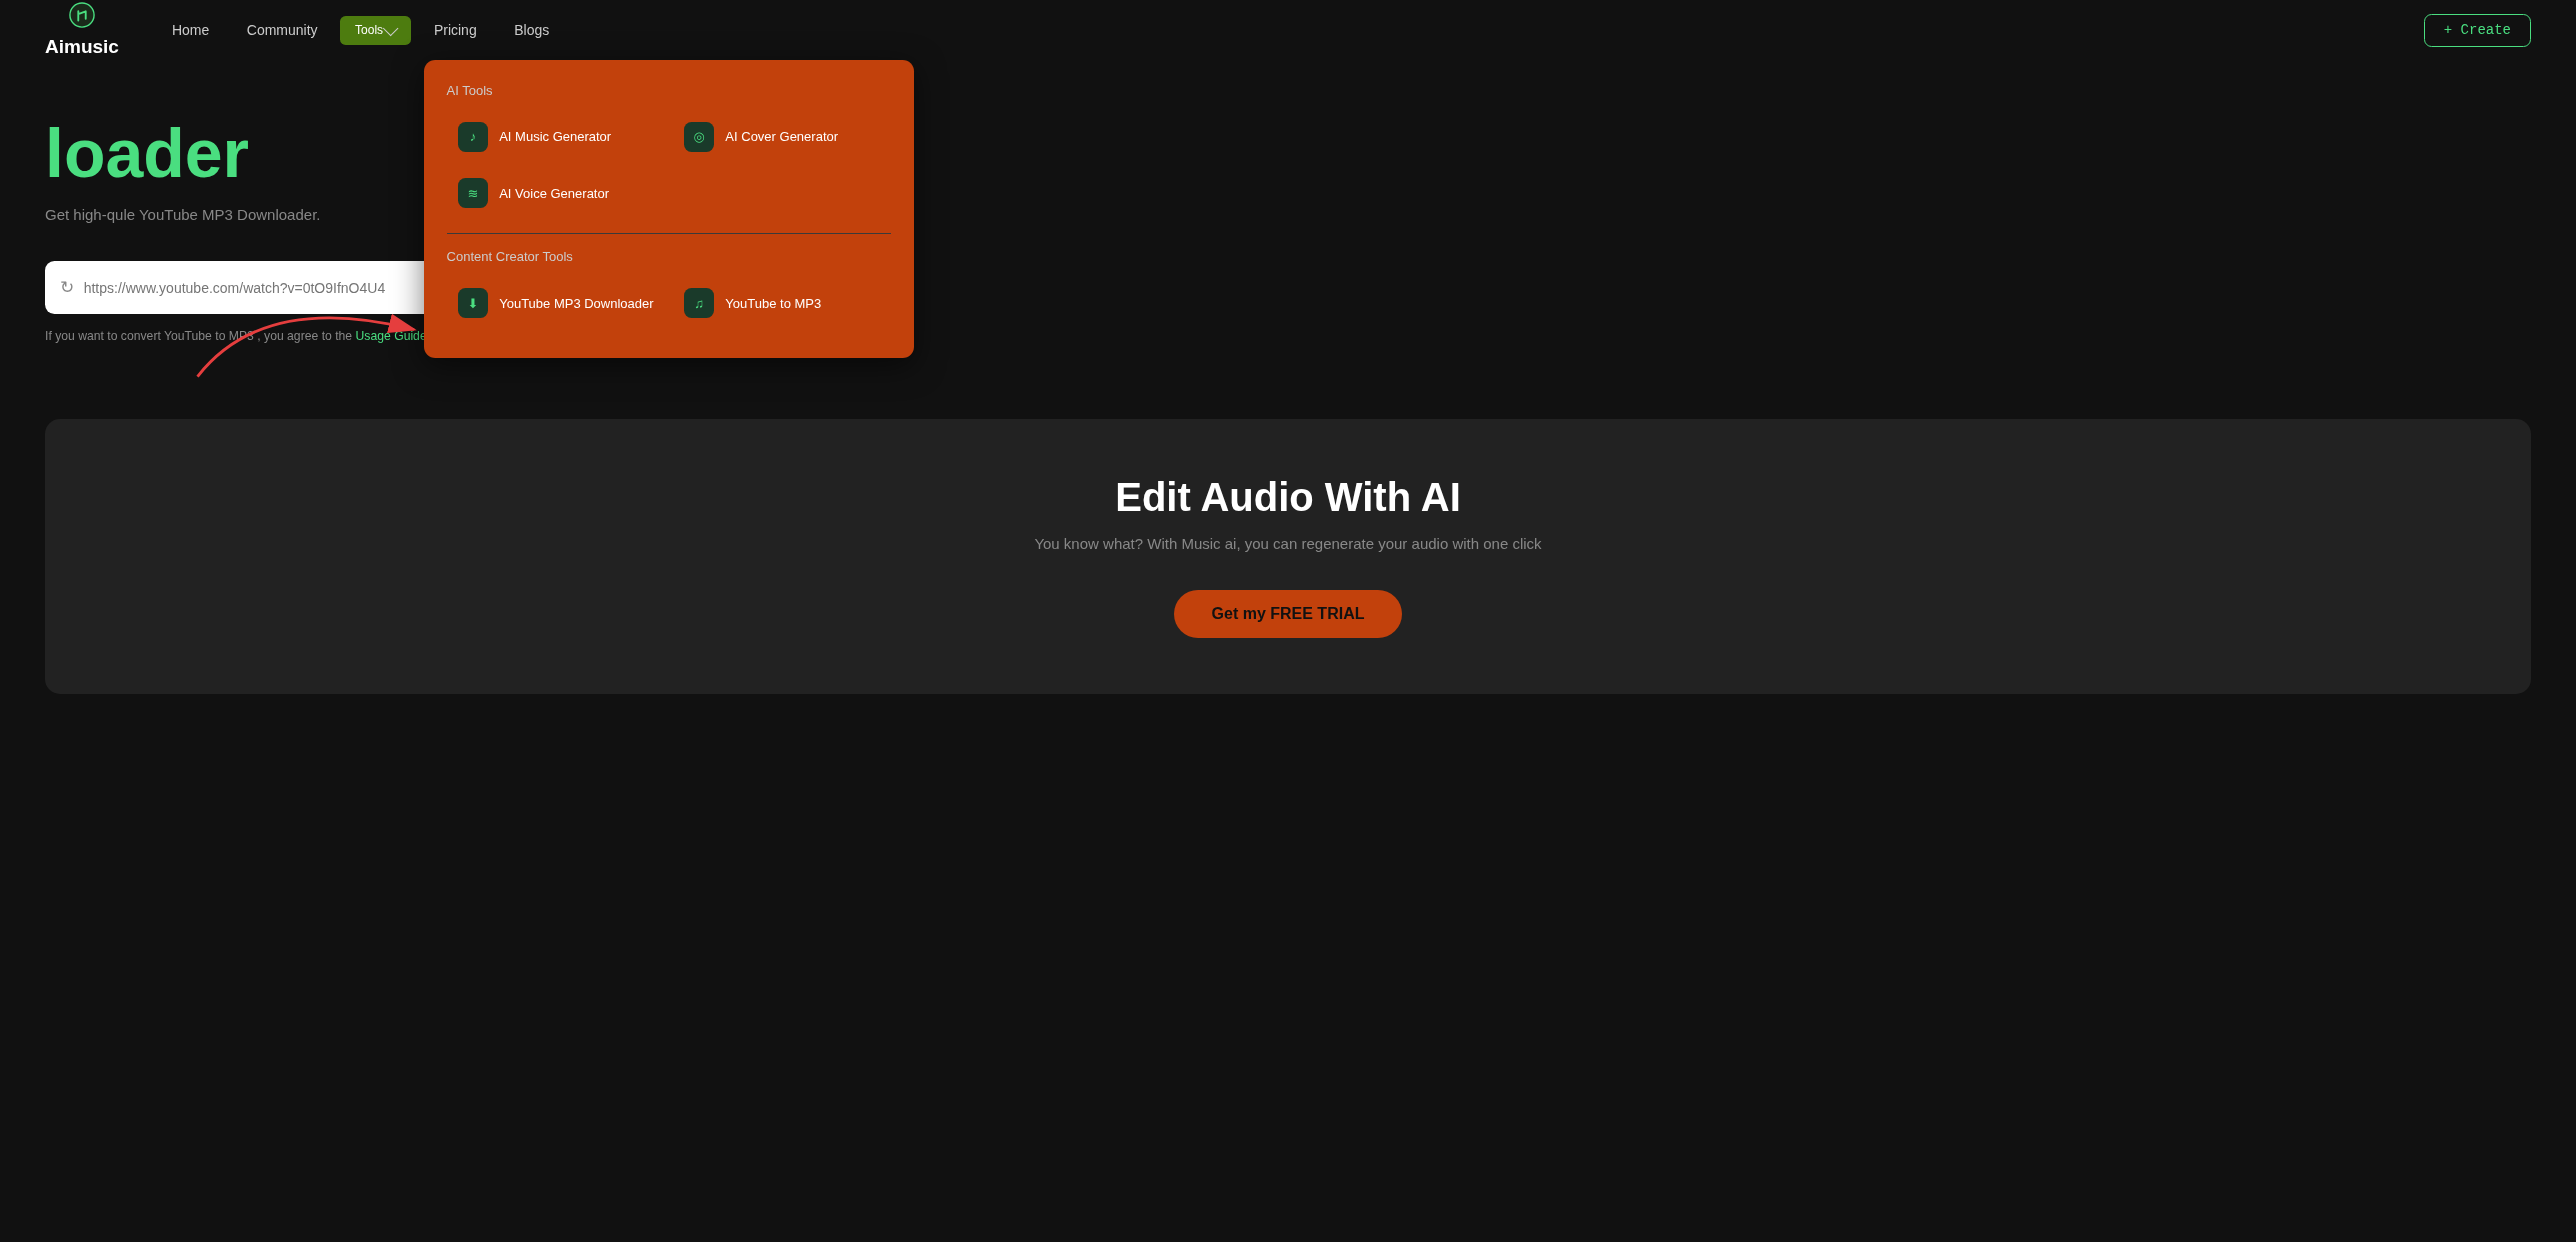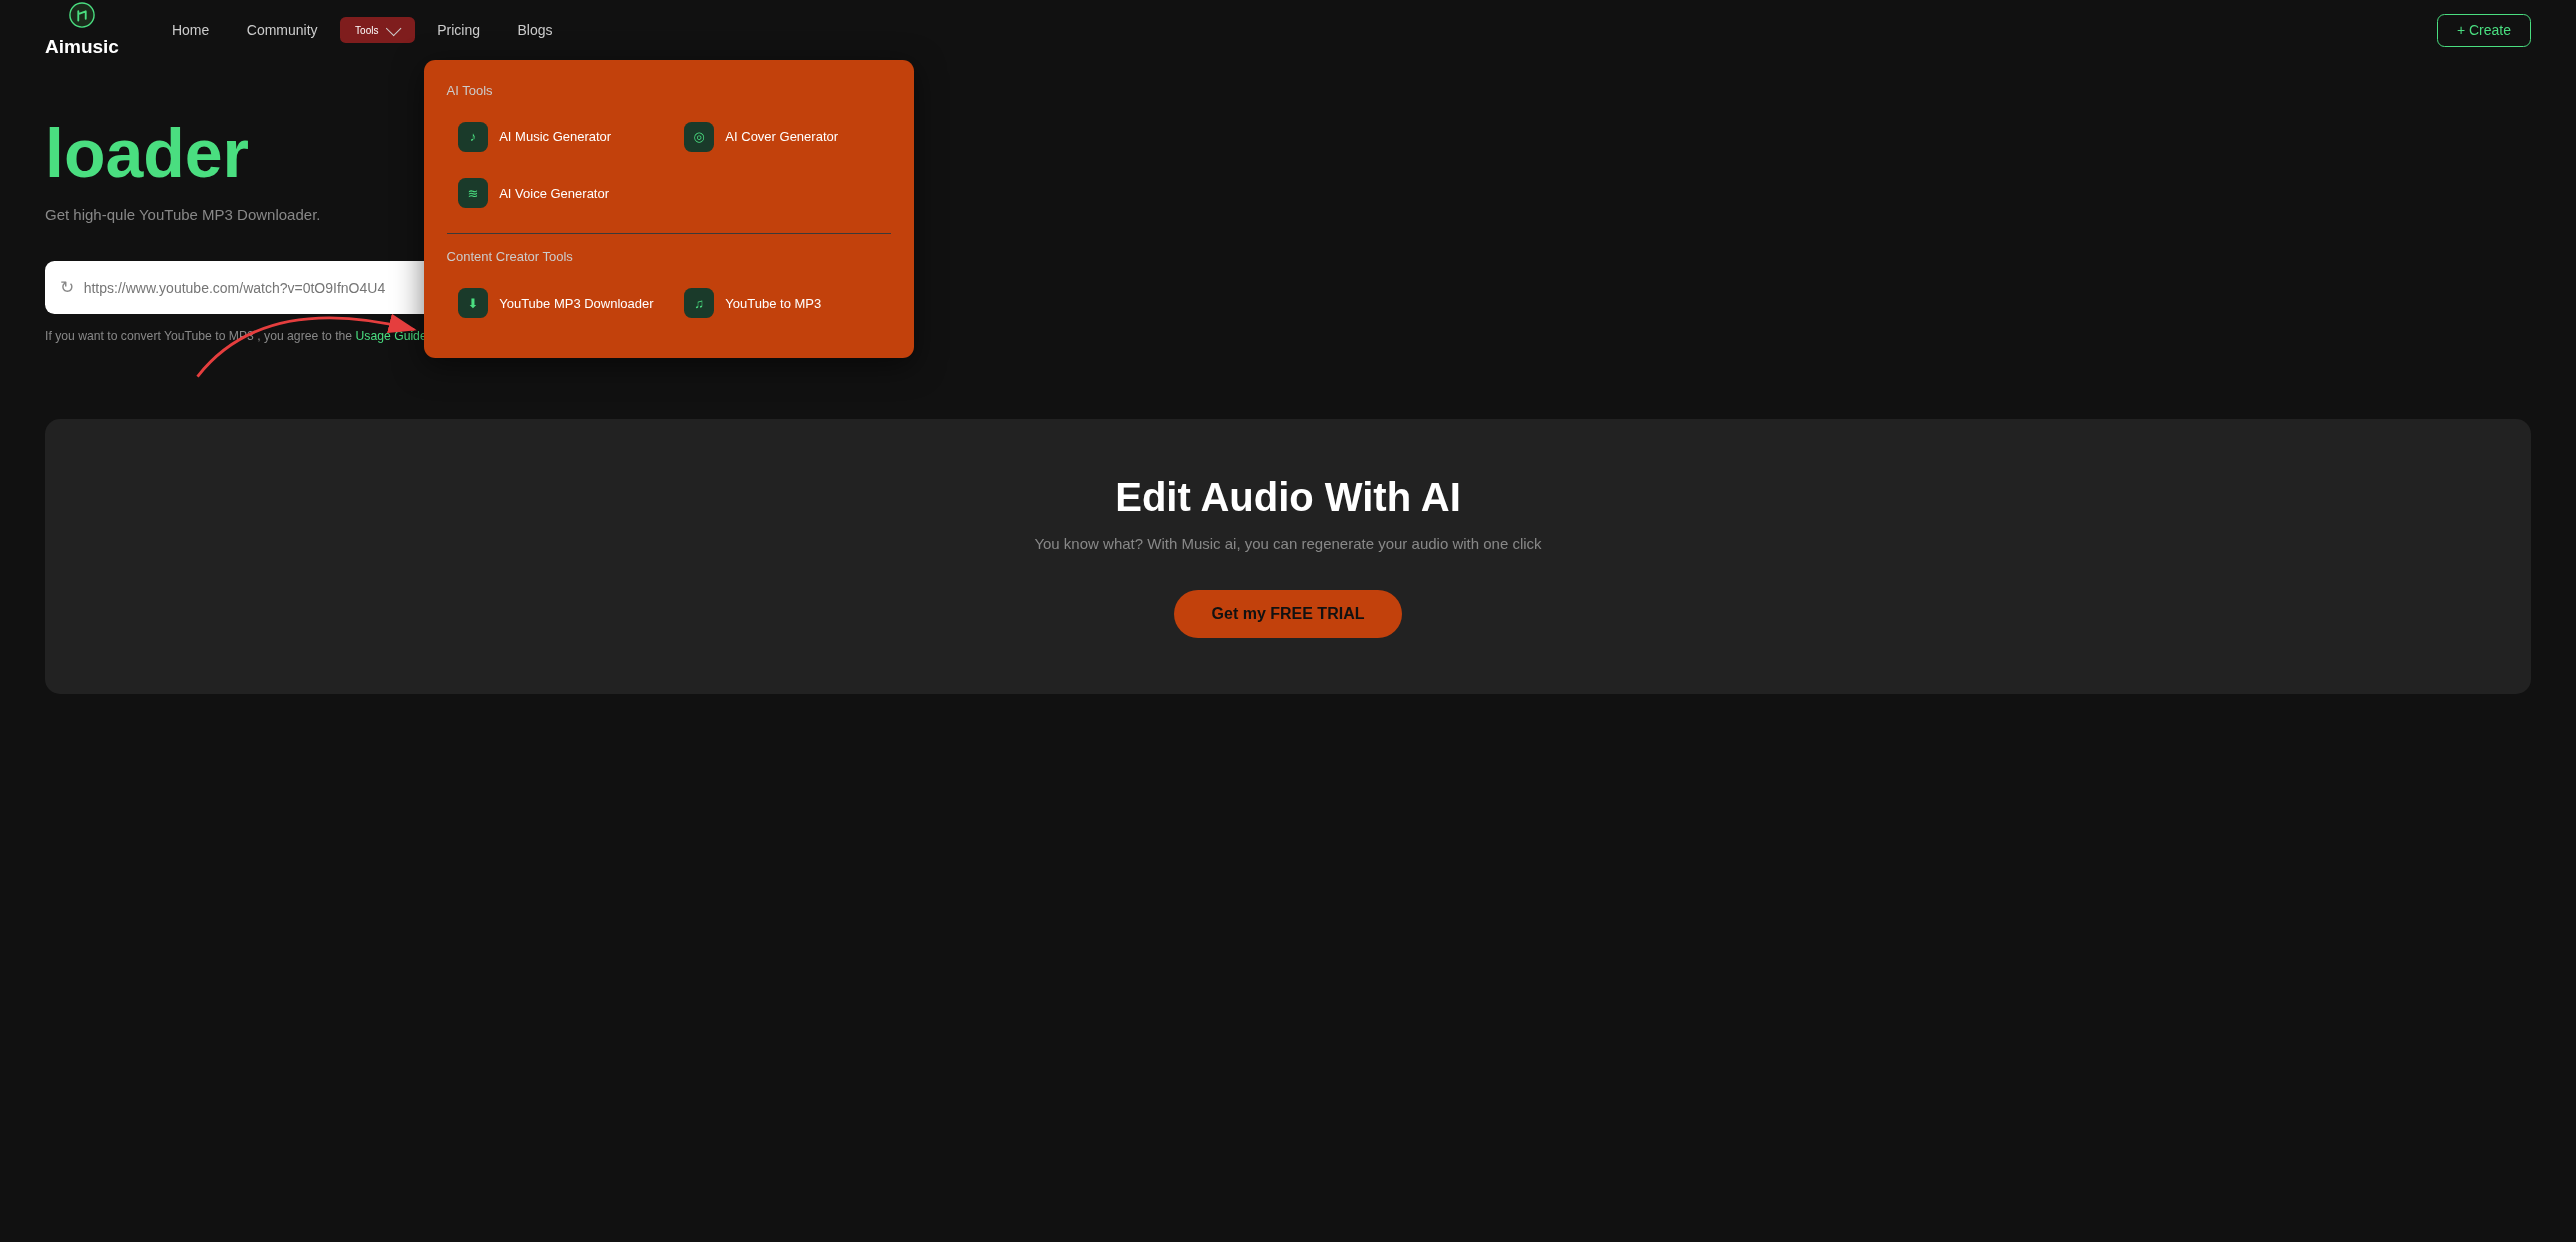--- a/index.html
+++ b/index.html
@@ -52,26 +52,26 @@
       color: #ccc;
       text-decoration: none;
       font-size: 14px;
       padding: 7.5px 15px;
       border-radius: 5.6px;
       cursor: pointer;
     }
     .nav-link-tools {
       display: flex;
       align-items: center;
-      gap: 10px;
-      background: #7f1d1d;
+      gap: 2px;
+      background: #4d7c0f;
       padding: 7.5px 15px;
       border-radius: 5.6px;
       color: #fff;
-      font-size: 10px;
+      font-size: 12px;
       cursor: pointer;
     }
     .chevron-down {
       width: 11.3px;
       height: 11.3px;
       border-right: 1.9px solid #ccc;
       border-bottom: 1.9px solid #ccc;
       transform: rotate(45deg);
       margin-top: -2.8px;
     }
@@ -80,20 +80,21 @@
       align-items: center;
       gap: 5.6px;
       background: transparent;
       border: 1.4px solid #4ade80;
       color: #4ade80;
       padding: 7.5px 19px;
       border-radius: 7.5px;
       font-size: 14px;
       cursor: pointer;
       font-weight: 500;
+      font-family: Liberation Mono, monospace;
     }
 
     
     .hero {
       padding: 56px 45px 38px;
       position: relative;
     }
     .hero-title {
       font-size: 68px;
       font-weight: 800;

